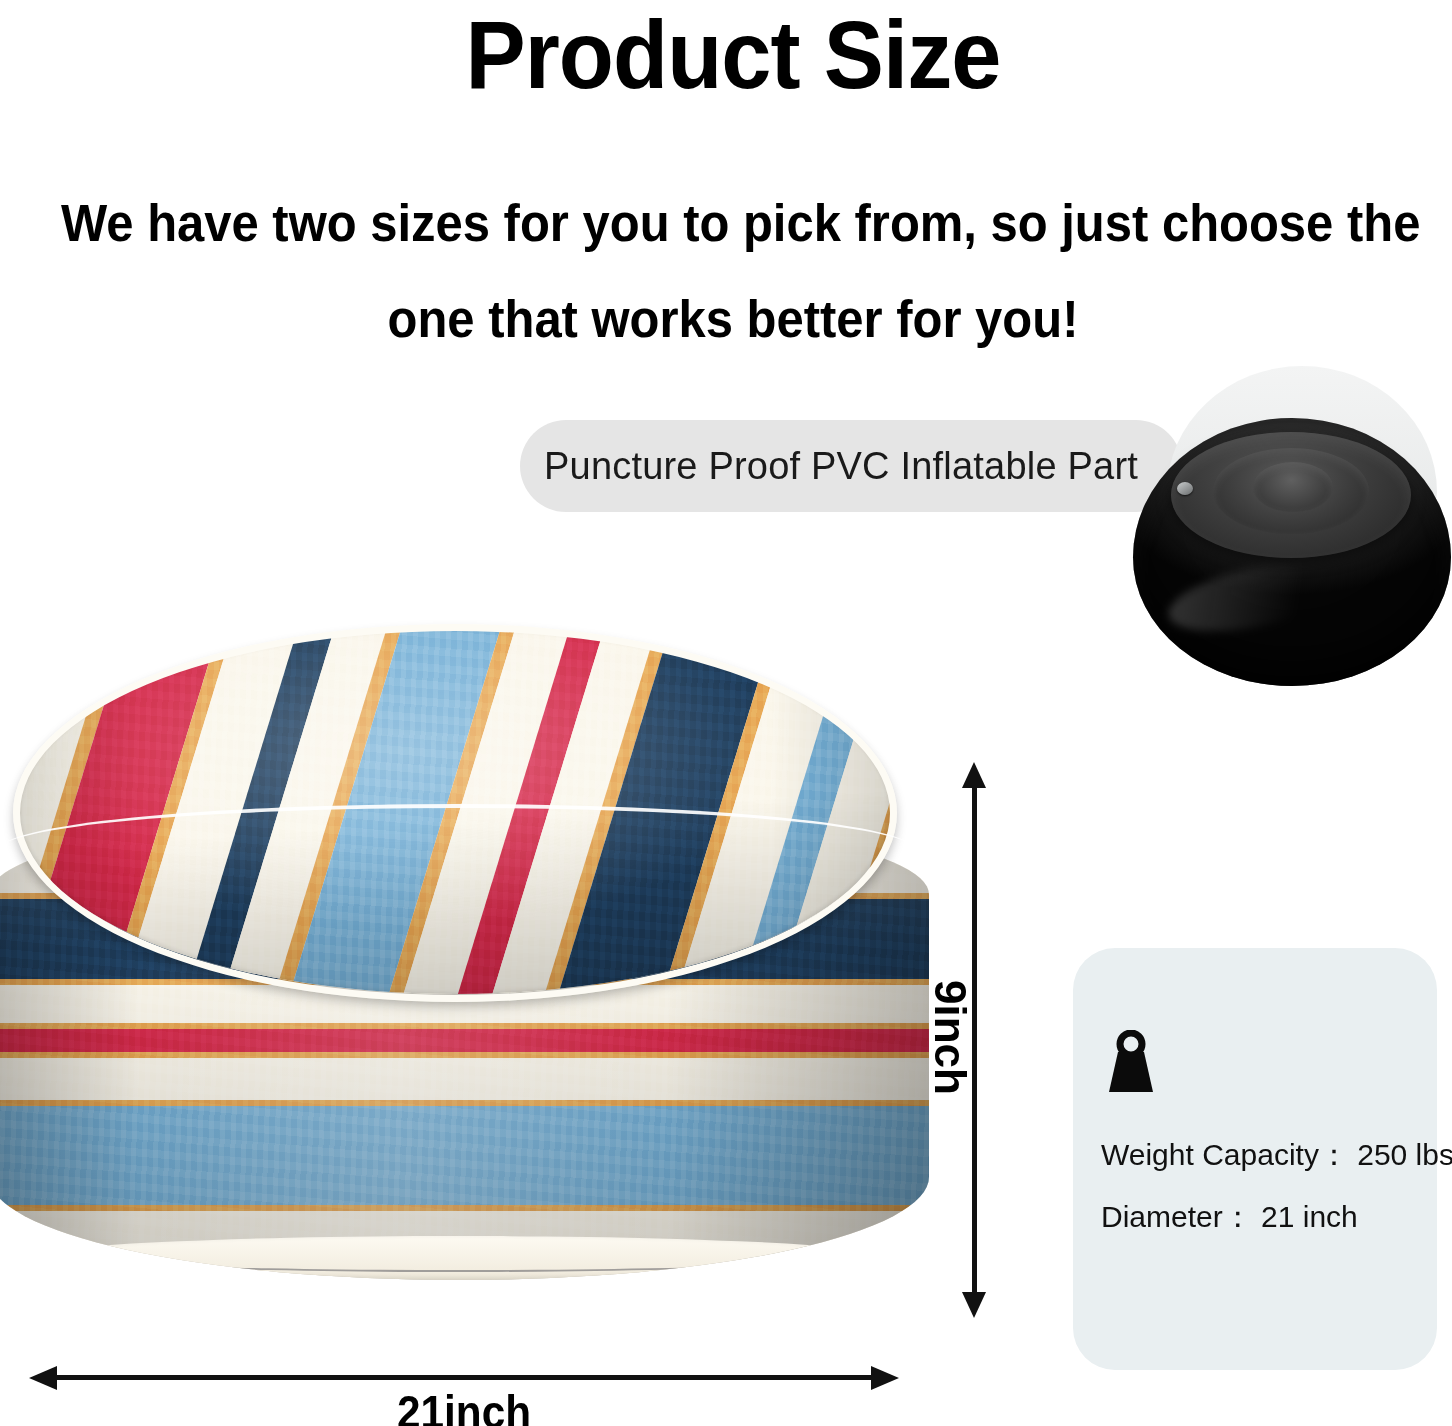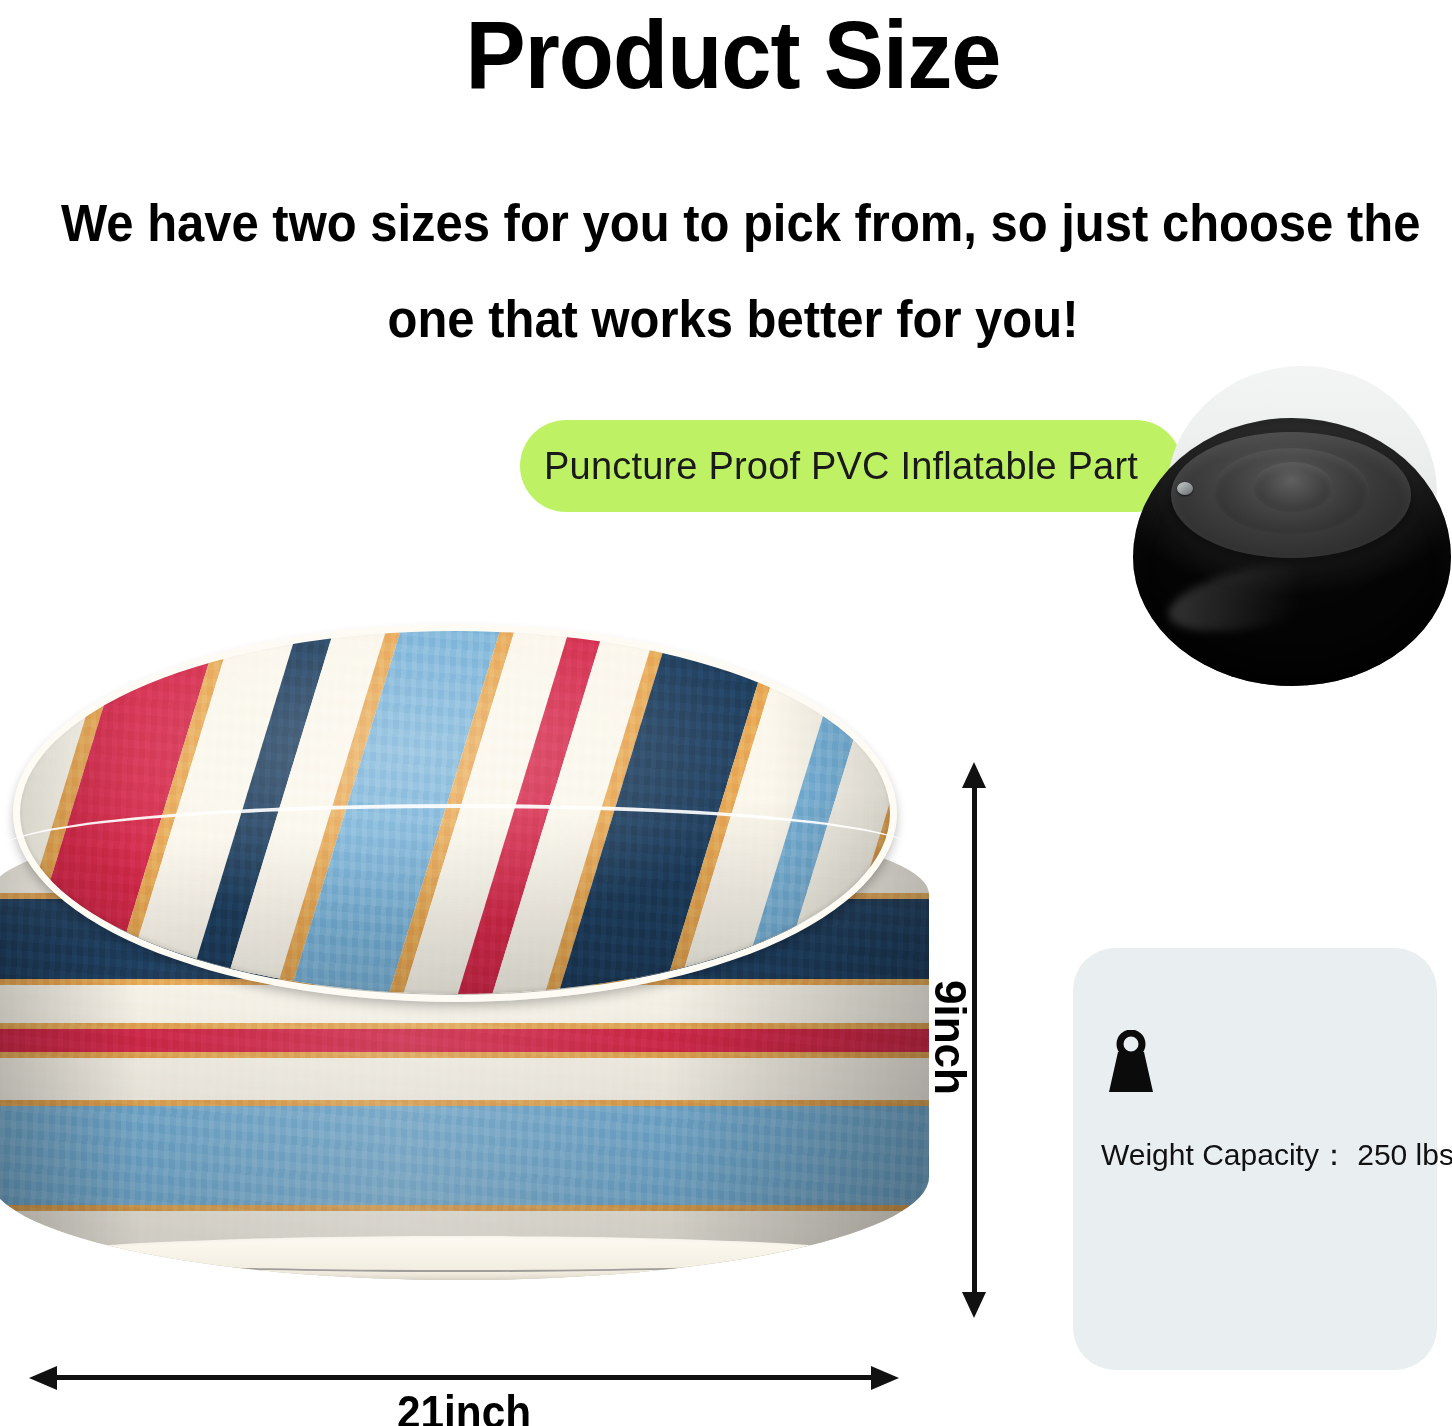--- a/index.html
+++ b/index.html
@@ -33,21 +33,21 @@
     line-height:96px;
     color:#000;
     transform:scaleX(0.96);
   }
   .subtitle div{white-space:nowrap;}
 
   
   .pill{
     position:absolute;left:513px;top:420px;
     width:662px;height:92px;
-    background:#bef264;
+    background:#e5e5e5;
     border-radius:46px;
     display:flex;align-items:center;
     box-sizing:border-box;
     padding-left:24px;
   }
   .pill-label{
     font-size:38px;color:#1a1a1a;
     font-family:"Liberation Sans",sans-serif;
     white-space:nowrap;
     letter-spacing:.2px;
@@ -341,16 +341,17 @@
   </div>
   <div class="h-label">21inch</div>
 
   <div class="spec-card">
     <svg class="weight-icon" viewBox="0 0 52 64">
       <circle cx="26" cy="14" r="11" fill="none" stroke="#0b0b0b" stroke-width="7"></circle>
       <path d="M13 22 L39 22 L48 62 L4 62 Z" fill="#0b0b0b"></path>
     </svg>
     <div class="spec-lines">
       <div class="spec-row">Weight Capacity：  250 lbs</div>
+      <div class="spec-row">Diameter：  21 inch</div>
     </div>
   </div>
 
 </div>
 
 </body></html>

